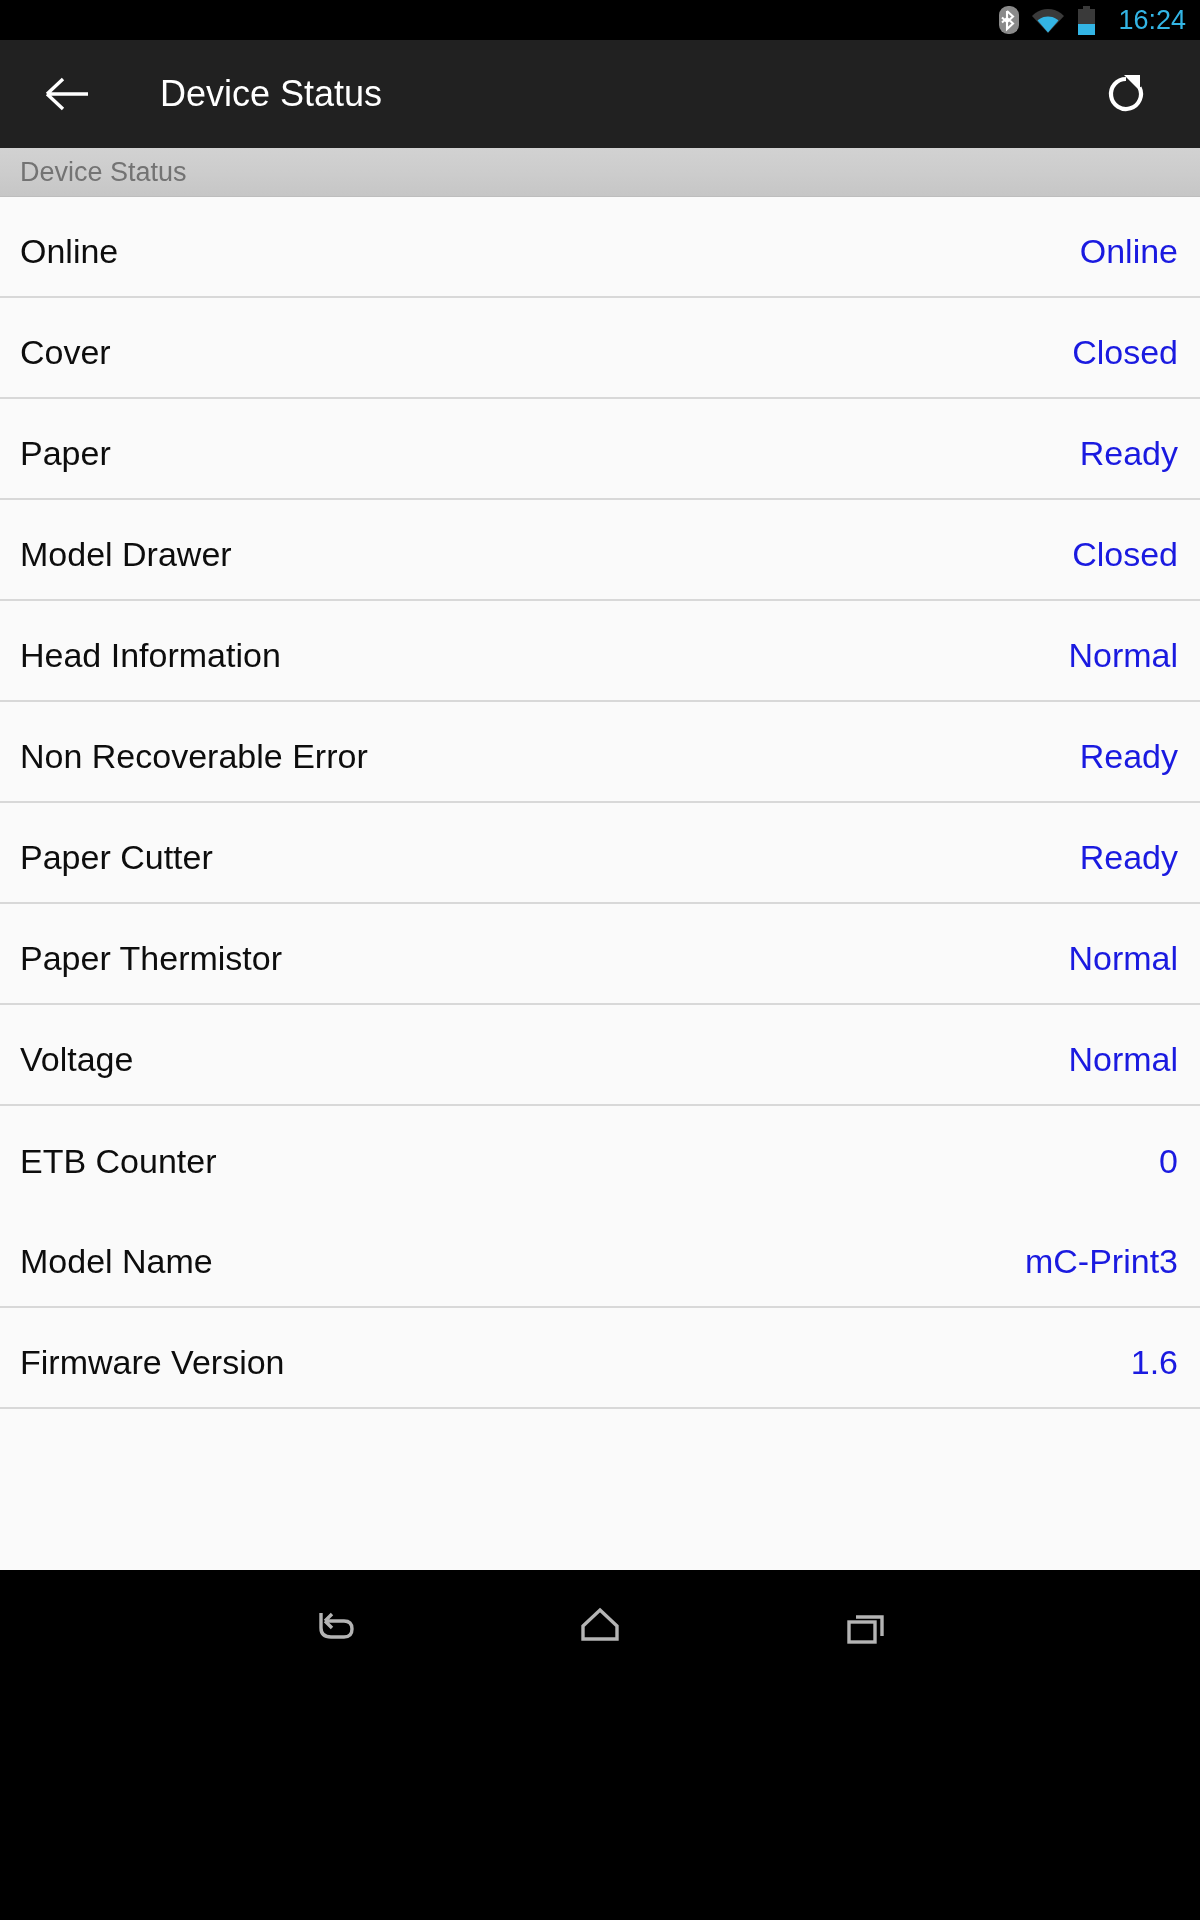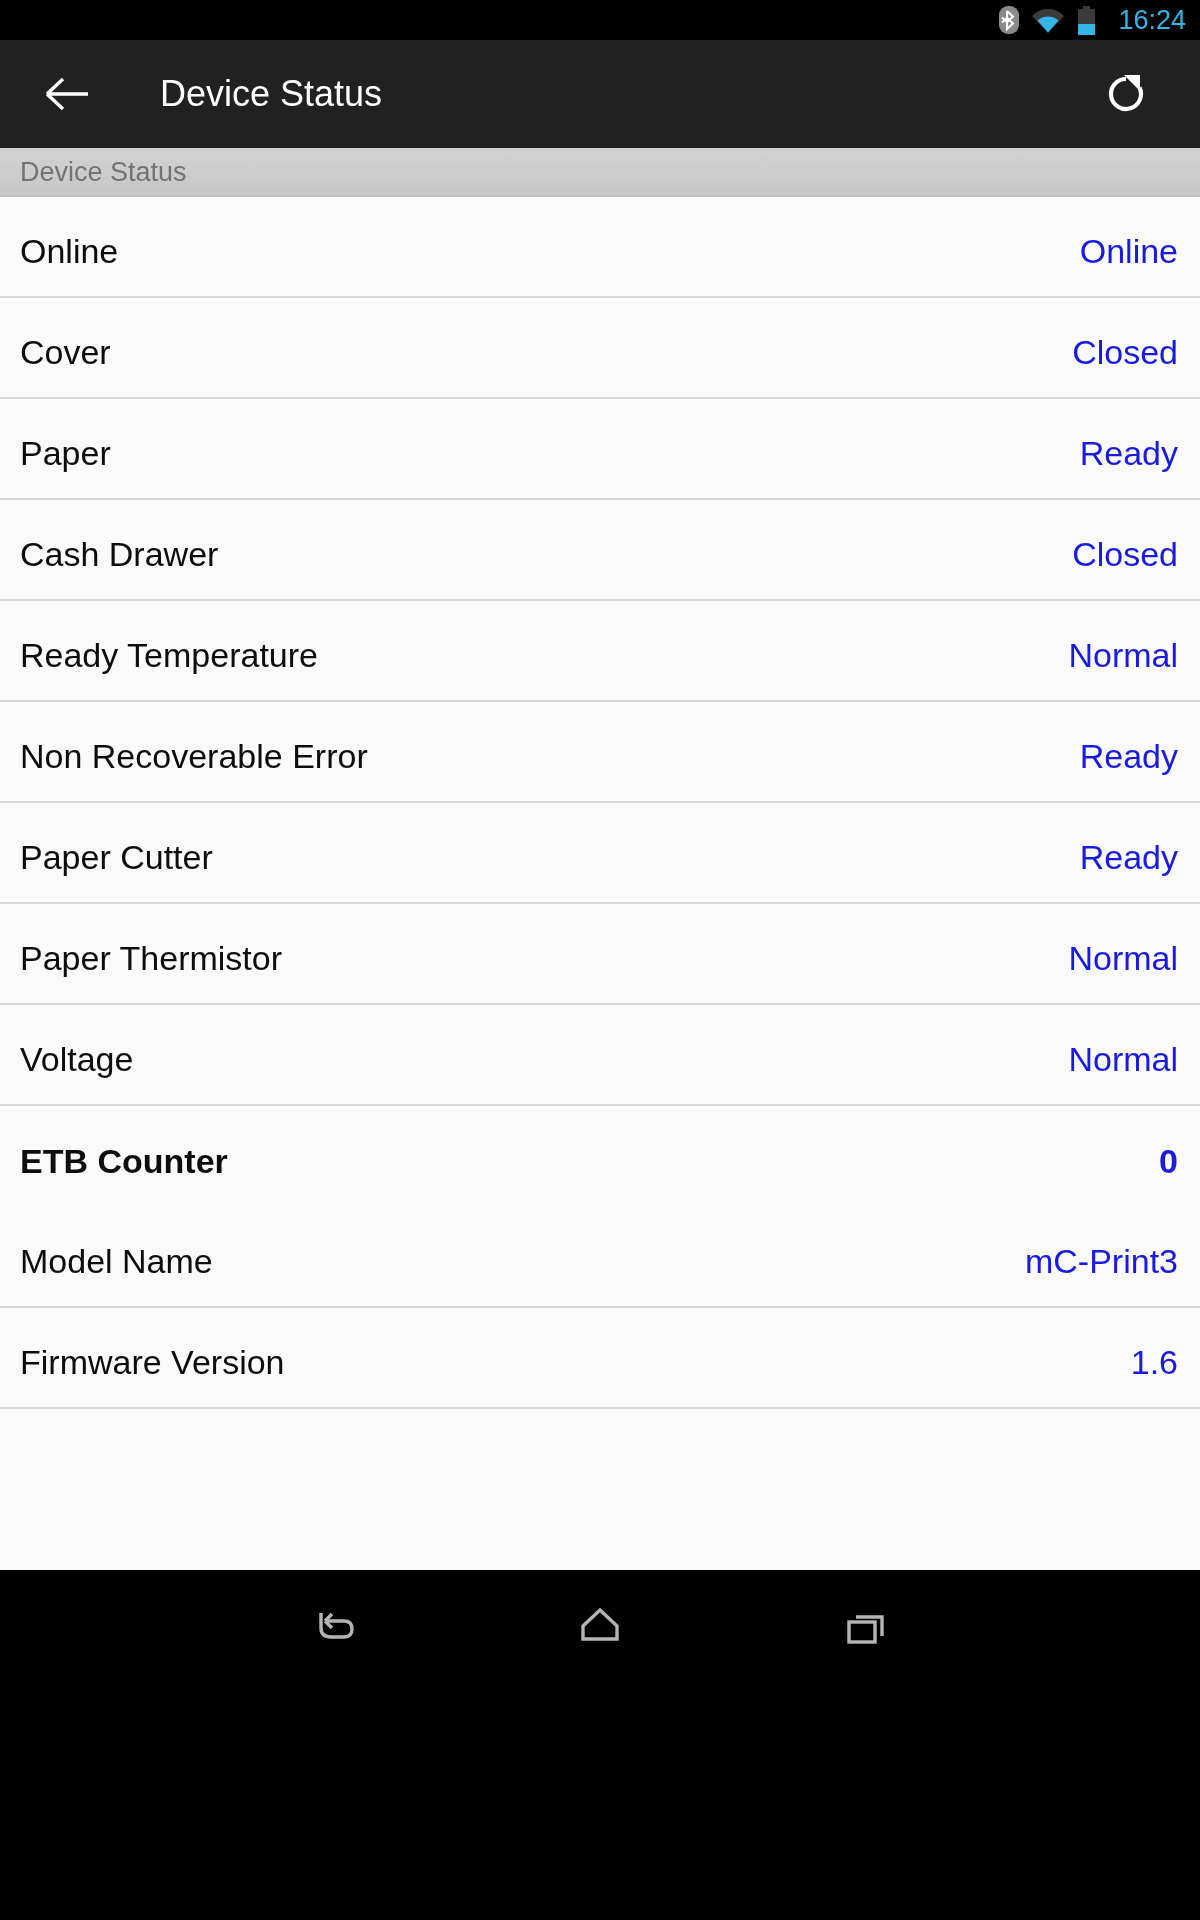--- a/index.html
+++ b/index.html
@@ -210,44 +210,44 @@
     </div>
     <div class="row">
       <span class="row-label">Cover</span>
       <span class="row-value">Closed</span>
     </div>
     <div class="row">
       <span class="row-label">Paper</span>
       <span class="row-value">Ready</span>
     </div>
     <div class="row">
-      <span class="row-label">Cash Drawer</span>
+      <span class="row-label">Model Drawer</span>
       <span class="row-value">Closed</span>
     </div>
     <div class="row">
-      <span class="row-label">Ready Temperature</span>
+      <span class="row-label">Head Information</span>
       <span class="row-value">Normal</span>
     </div>
     <div class="row">
       <span class="row-label">Non Recoverable Error</span>
       <span class="row-value">Ready</span>
     </div>
     <div class="row">
       <span class="row-label">Paper Cutter</span>
       <span class="row-value">Ready</span>
     </div>
     <div class="row">
       <span class="row-label">Paper Thermistor</span>
       <span class="row-value">Normal</span>
     </div>
     <div class="row">
       <span class="row-label">Voltage</span>
       <span class="row-value">Normal</span>
     </div>
-    <div class="row" style="border-bottom:none;font-weight:bold;">
+    <div class="row" style="border-bottom:none;">
       <span class="row-label">ETB Counter</span>
       <span class="row-value">0</span>
     </div>
 
 
     <div class="row">
       <span class="row-label">Model Name</span>
       <span class="row-value">mC-Print3</span>
     </div>
     <div class="row">

